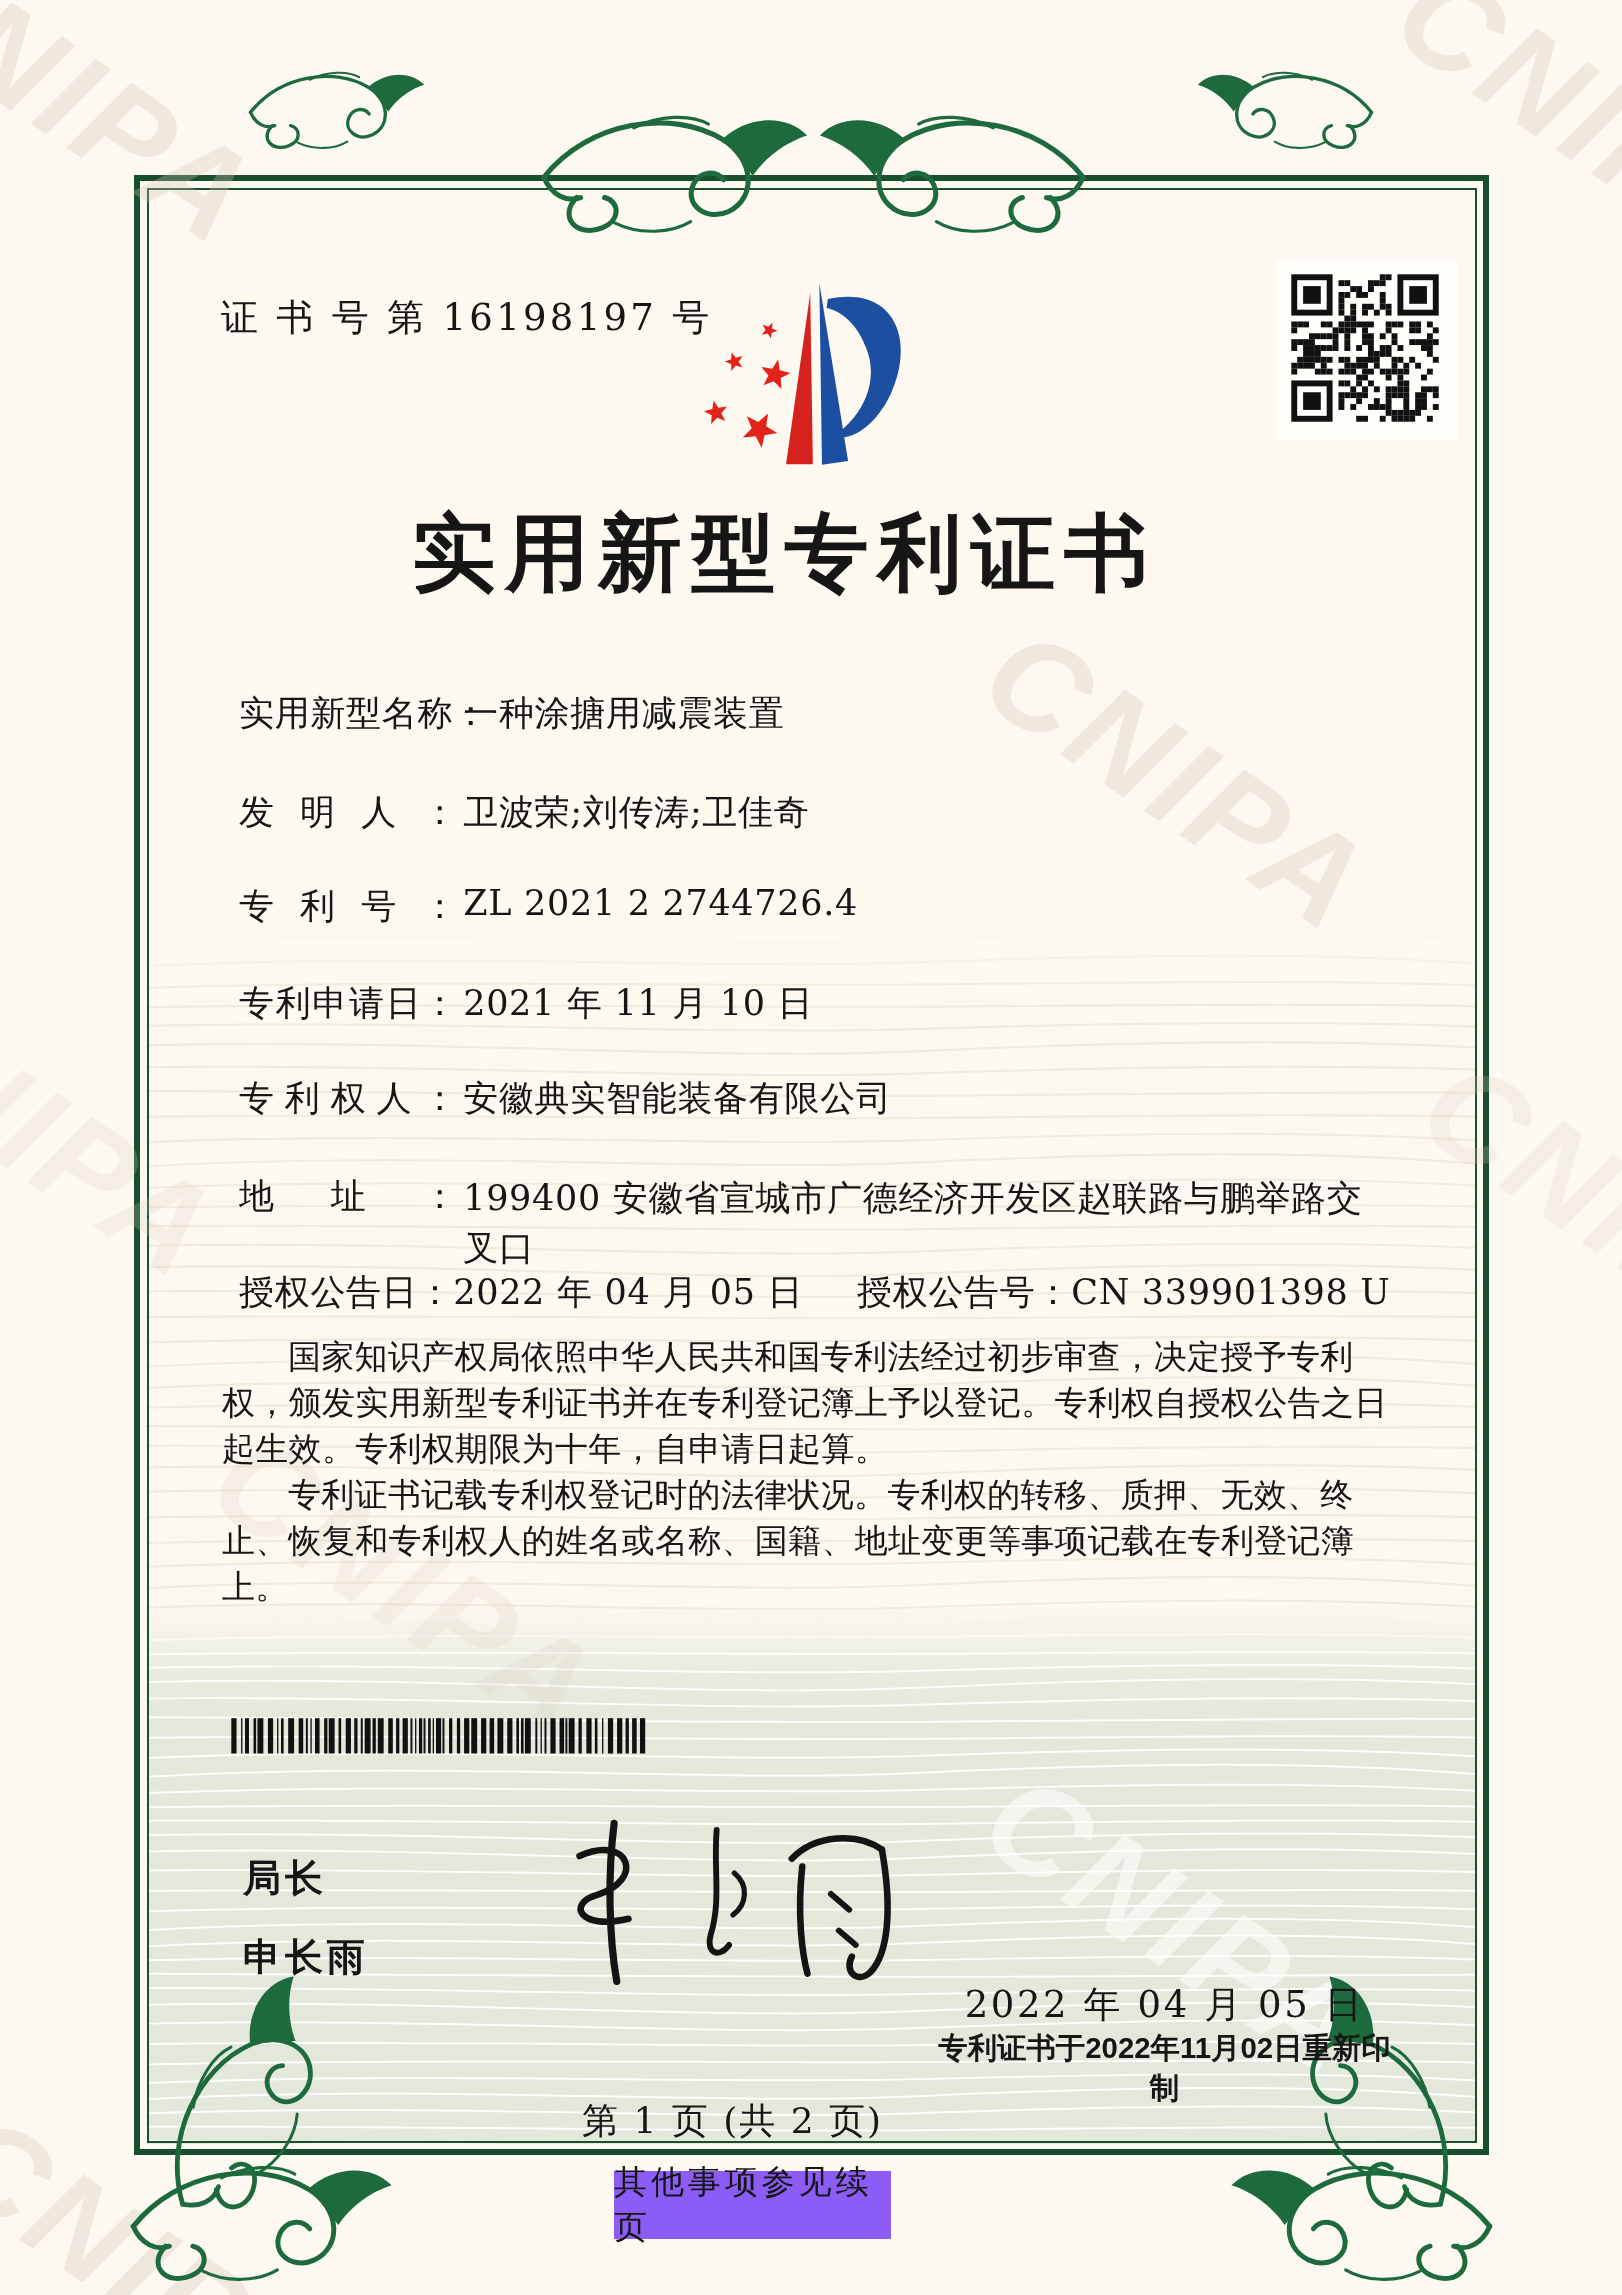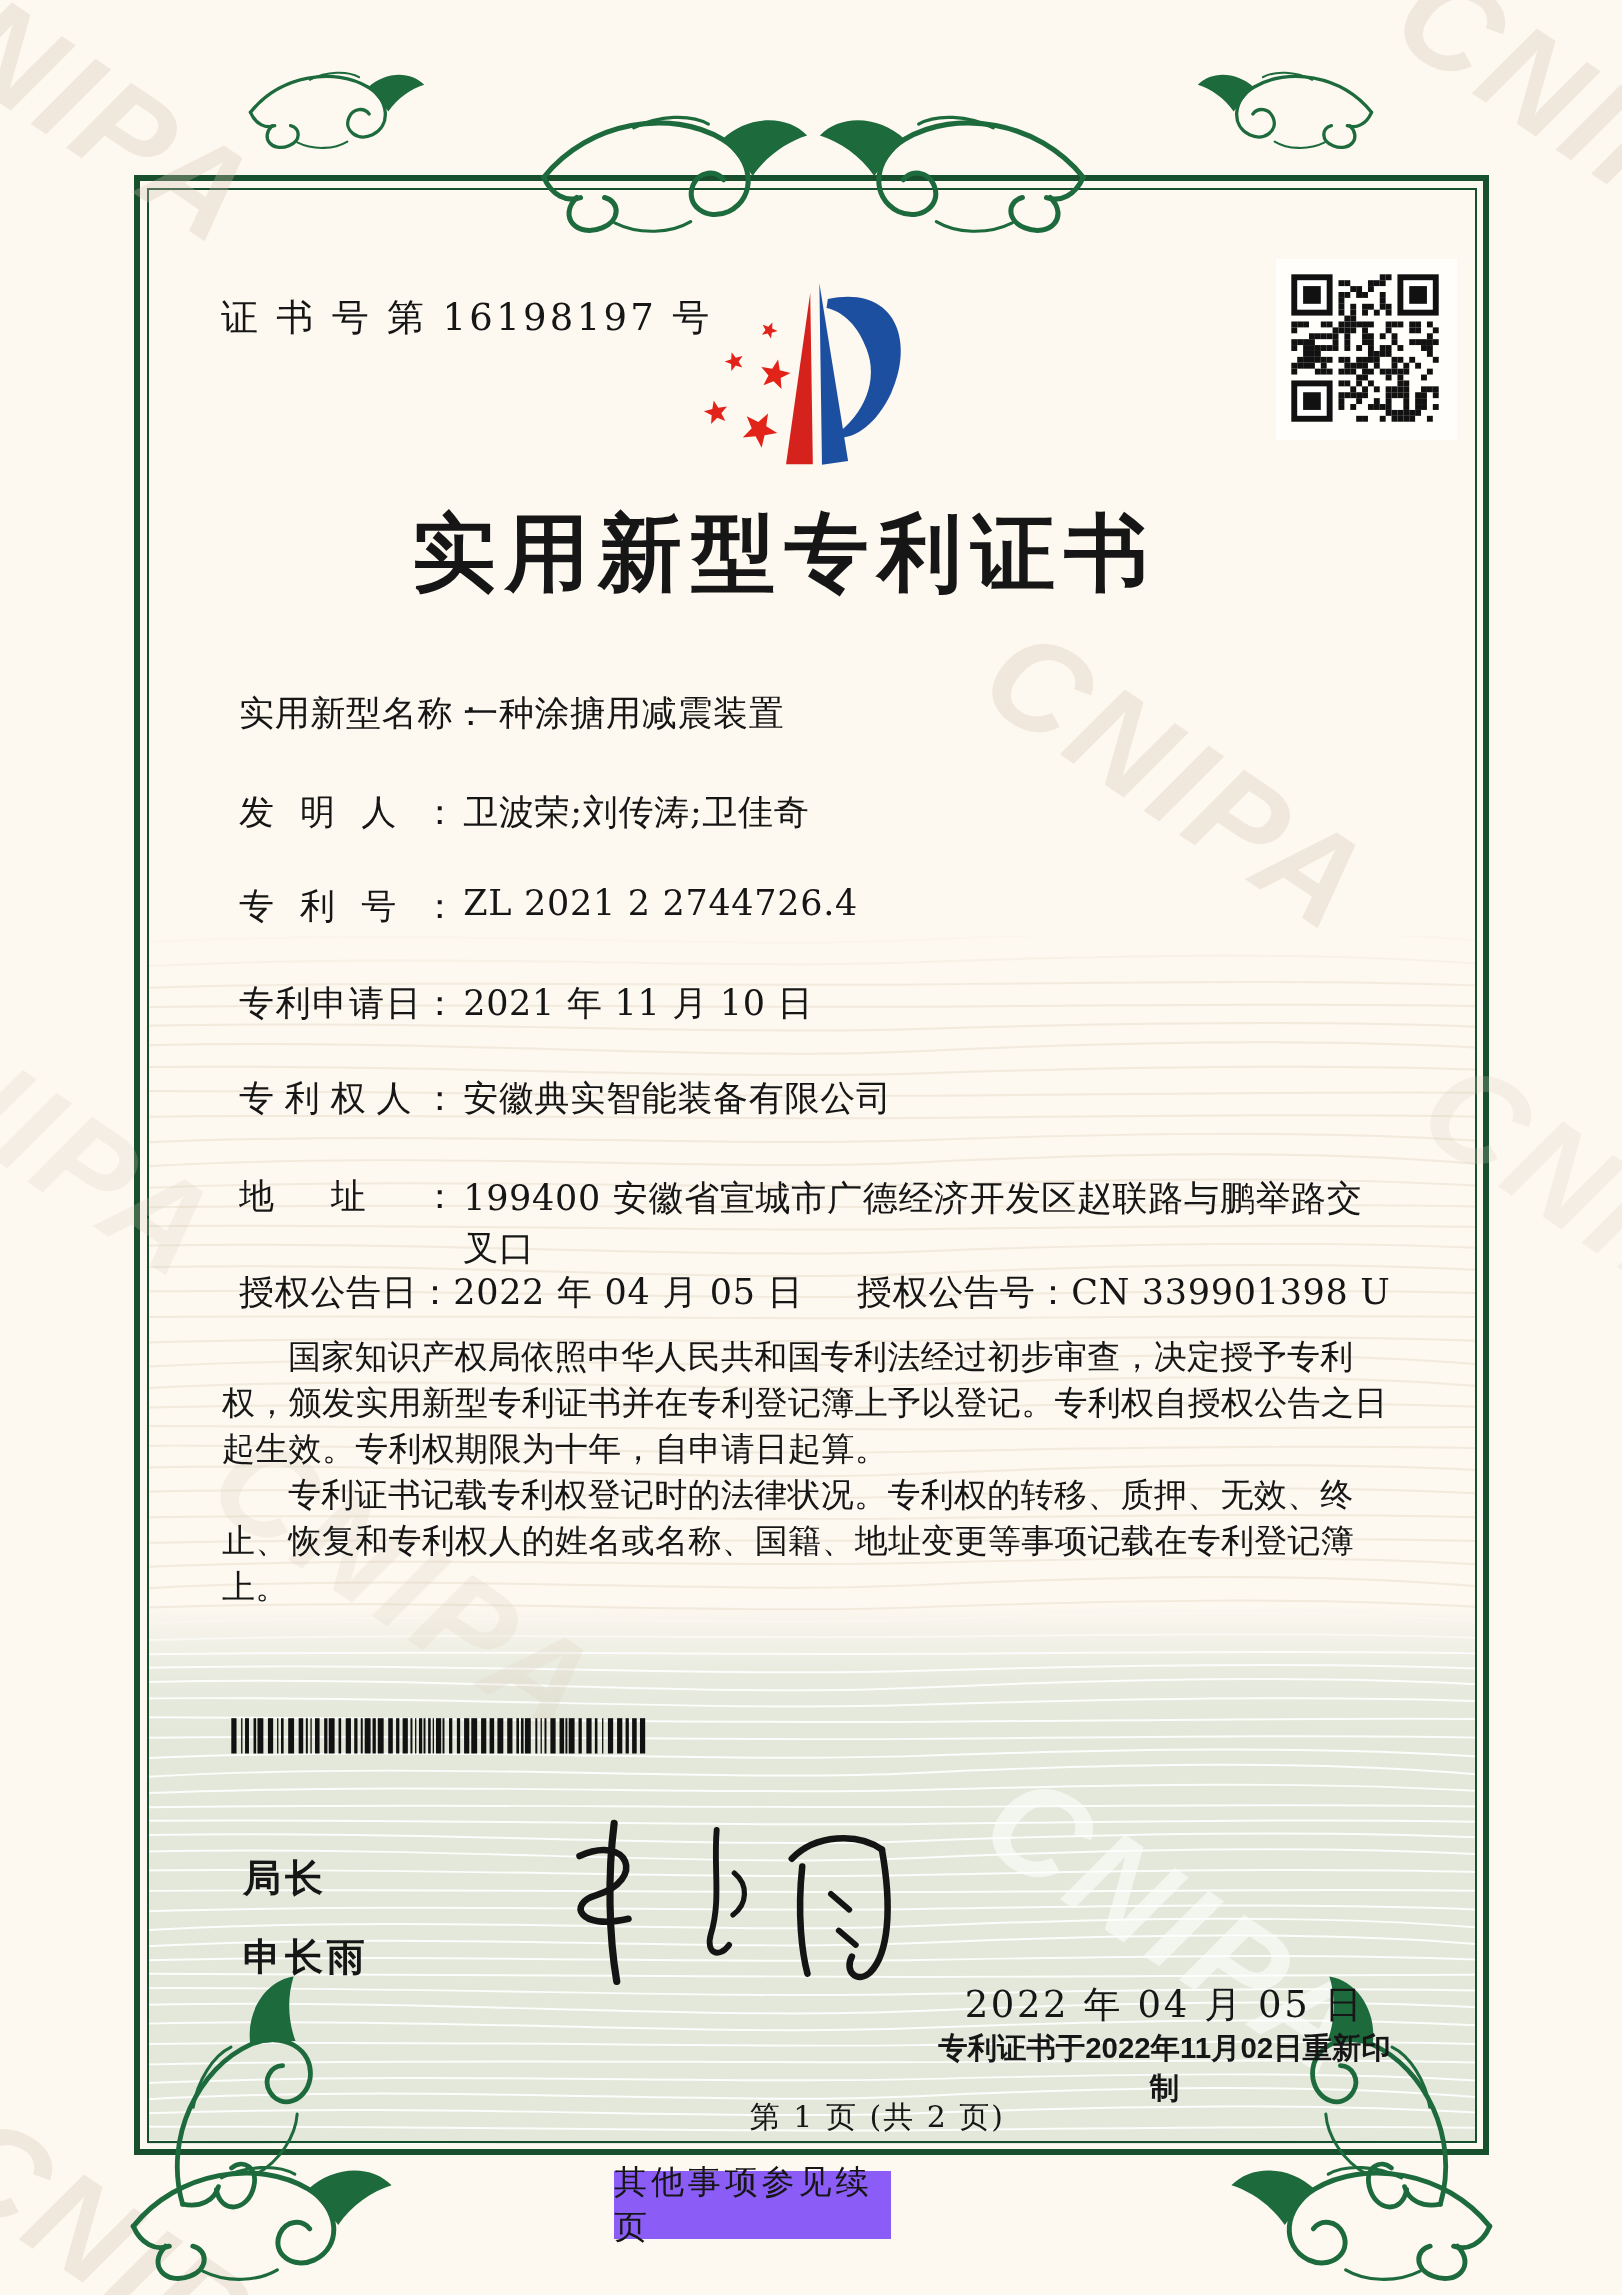--- a/index.html
+++ b/index.html
@@ -37,21 +37,21 @@
   .frow.addr .fv{width:929px;line-height:50px;}
   .g2{position:absolute;left:618px;top:0;white-space:nowrap;}
   .paras{position:absolute;left:222px;top:1334px;width:1188px;font-size:33px;line-height:46px;letter-spacing:0.3px;z-index:3;}
   .paras p{margin:0;text-indent:2em;}
   .barcode{position:absolute;left:230px;top:1718px;z-index:3;}
   .signer{position:absolute;left:243px;font-family:"Liberation Sans",sans-serif;font-weight:bold;font-size:38px;letter-spacing:3.9px;z-index:3;}
   .sig{position:absolute;left:517px;top:1796px;z-index:3;}
   .gdate{position:absolute;left:929px;top:1980px;width:471px;text-align:center;font-size:37px;letter-spacing:2.6px;z-index:3;}
   .reprint{position:absolute;left:929px;top:2029px;width:471px;text-align:center;
            font-family:Liberation Sans, sans-serif;font-weight:bold;font-size:29.4px;z-index:3;}
-  .pageinfo{position:absolute;left:508px;top:2097px;width:497px;text-align:right;font-size:30px;letter-spacing:2px;z-index:3;}
+  .pageinfo{position:absolute;left:484px;top:2097px;width:497px;text-align:center;font-size:36px;letter-spacing:2px;z-index:3;}
   .contnote{position:absolute;left:614px;top:2171px;width:277px;height:68px;background:#8b5cf6;z-index:3;
             display:flex;align-items:center;justify-content:center;font-size:33px;letter-spacing:3.9px;}
 </style>
 </head>
 <body>
 
 <div class="page">
 
   <span class="wm" style="left:65px;top:92px;">CNIPA</span>
   <span class="wm" style="left:1590px;top:118px;">CNIPA</span>

